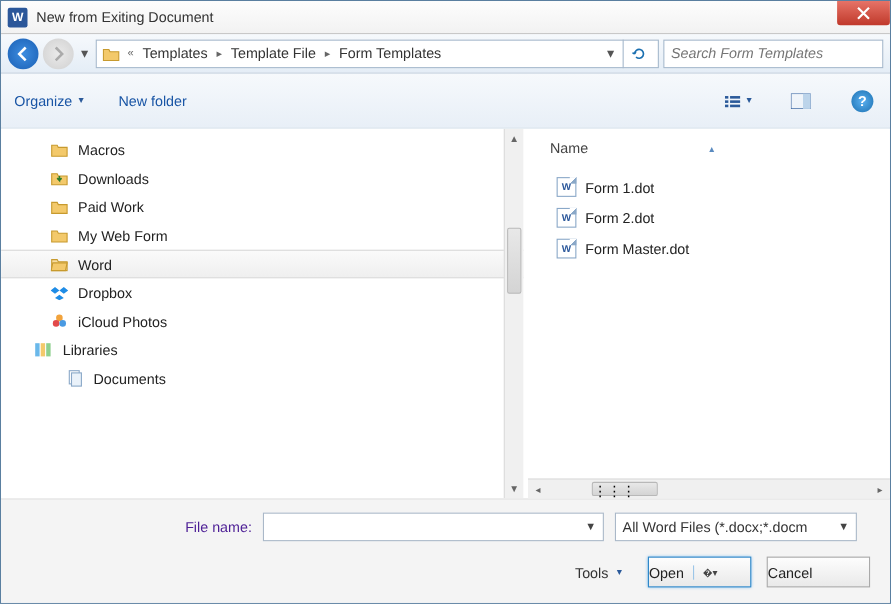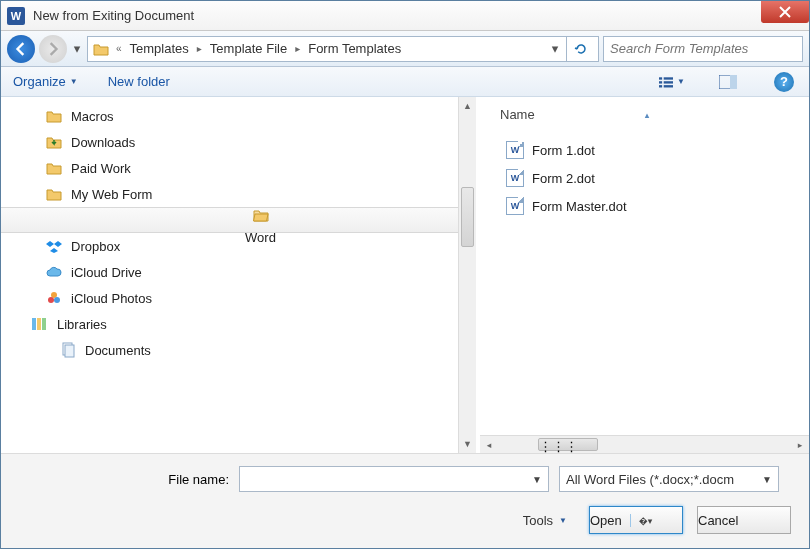--- a/index.html
+++ b/index.html
@@ -23,32 +23,32 @@
 .breadcrumb { flex: 1; height: 26px; background: #fff; border: 1px solid #a5b8cc; display: flex; align-items: center; padding: 0 4px; gap: 2px; color: #333; }
 .breadcrumb .sep { color: #666; font-size: 10px; padding: 0 4px; }
 .breadcrumb .bcitem { padding: 0 2px; }
 .breadcrumb .bc-dd { width: 18px; text-align: center; color: #555; }
 .folder-chip { width:18px; height:18px; display:flex; align-items:center; justify-content:center; }
 .refresh { width: 28px; height: 26px; border-left: 1px solid #a5b8cc; display:flex; align-items:center; justify-content:center; color:#1a6fb0; }
 .searchbox { width: 200px; height: 26px; background: #fff; border: 1px solid #a5b8cc; display: flex; align-items: center; padding: 0 6px; color: #888; font-style: italic; }
 .searchbox input { border: none; outline: none; flex:1; font-style: italic; color:#a21caf; background: transparent; }
 
 
-.toolbar { height: 30px; background: linear-gradient(#f6f9fc,#e8eff7); border-bottom: 1px solid #cddae7; display: flex; align-items: center; padding: 0 12px; gap: 30px; }
+.toolbar { height: 50px; background: linear-gradient(#f6f9fc,#e8eff7); border-bottom: 1px solid #cddae7; display: flex; align-items: center; padding: 0 12px; gap: 30px; }
 .toolbar .tb-item { color: #1955a5; display: flex; align-items: center; gap: 4px; }
 .toolbar .spacer { flex: 1; }
 .toolbar .tb-icon { width: 26px; height: 22px; display:flex; align-items:center; justify-content:center; color:#2b5a9a;}
 .tb-dd-caret { font-size: 8px; color:#2b5a9a; }
 .help-ic { width:20px;height:20px;border-radius:50%;background:radial-gradient(#5ab0f0,#1a6fb0);color:#fff;display:flex;align-items:center;justify-content:center;font-weight:bold;}
 
 
 .body { flex: 1; display: flex; background: #fff; position: relative; }
 .tree { width: 475px; overflow:hidden; position: relative; padding-top: 6px; }
 .tree-item { display: flex; align-items: center; height: 26px; padding-left: 44px; gap: 8px; color: #222; }
-.tree-item.sel { background: linear-gradient(#fafafa,#efefef); border: 1px solid #d8d8d8; border-left:none; border-right:none;flex-direction:column; }
+.tree-item.sel { background: linear-gradient(#fafafa,#efefef); border: 1px solid #d8d8d8; border-left:none; border-right:none; }
 .tree-item.sub { padding-left: 58px; }
 .tree-item.lib { padding-left: 30px; }
 .tree-icon { width: 18px; height: 18px; display:flex; align-items:center; justify-content:center; }
 .folder-ic { fill:#f3c96b; stroke:#c79a2e; }
 .vscroll { position:absolute; right:0; top:0; width:18px; height:100%; background:#f0f0f0; border-left:1px solid #dcdcdc; }
 .vscroll .up,.vscroll .down{height:18px;display:flex;align-items:center;justify-content:center;color:#666;font-size:9px;}
 .vscroll .thumb{position:absolute;left:2px;right:2px;background:linear-gradient(#e8e8e8,#d4d4d4);border:1px solid #b8b8b8;border-radius:2px;}
 
 .splitter { width: 4px; background: transparent; cursor: col-resize; }
 
@@ -59,21 +59,21 @@
 .word-fic { width:18px; height:18px; border:1px solid #8aa8c8; background:#fff; display:flex; align-items:center; justify-content:center; color:#2b579a; font-size:9px; font-weight:bold; position:relative;}
 .word-fic::before{content:"";position:absolute;top:-1px;right:-1px;width:6px;height:6px;background:linear-gradient(135deg,#fff 50%,#8aa8c8 50%);}
 .hscroll { position:absolute; bottom:0; left:0; right:0; height:18px; background:#f0f0f0; border-top:1px solid #dcdcdc; display:flex; align-items:center; }
 .hscroll .lft,.hscroll .rgt{width:18px;display:flex;align-items:center;justify-content:center;color:#666;font-size:9px;}
 .hscroll .track{flex:1;position:relative;height:100%;}
 .hscroll .thumb{position:absolute;top:2px;bottom:2px;background:linear-gradient(#e8e8e8,#d4d4d4);border:1px solid #b8b8b8;border-radius:2px;}
 
 
 .footer { border-top: 1px solid #dcdcdc; background: #f4f4f4; padding: 12px 18px 14px 18px; }
 .row1 { display:flex; align-items:center; gap:10px; margin-bottom: 14px; }
-.lbl-fn { width: 210px; text-align: right; color:#000000; }
+.lbl-fn { width: 210px; text-align: right; color:#4c1d95; }
 .combo { height: 26px; background:#fff; border:1px solid #aab8c8; display:flex; align-items:center; padding:0 6px; color:#333; position:relative; }
 .combo .caret { position:absolute; right:6px; color:#444; font-size:10px; }
 .fn-combo { flex:1; max-width:310px; }
 .ft-combo { width: 220px; }
 .row2 { display:flex; align-items:center; justify-content:flex-end; gap: 14px; }
 .tools { color:#333; display:flex; align-items:center; gap:6px; margin-right: 8px;}
 .btn { min-width: 94px; height: 28px; border:1px solid #a9a9a9; background:linear-gradient(#fdfdfd,#e9e9e9); display:flex;align-items:center;justify-content:flex-start; color:#222;}
 .btn.primary { border:1px solid #2e87c8; box-shadow: 0 0 3px #6ab4ee; }
 .btn .caret { margin-left: 8px; font-size:9px; color:#444; }
 
@@ -208,28 +208,20 @@
       <div class="tree-item">
         <span class="tree-icon">
             <svg width="16" height="14" viewBox="0 0 16 14">
               <path d="M4 2 L8 5 L4 8 L0 5 Z M12 2 L16 5 L12 8 L8 5 Z M8 9 L12 12 L8 14 L4 12 Z" fill="#1f8ce6"></path>
             </svg>
           </span>
         <span>Dropbox</span>
       </div>
       <div class="tree-item">
         <span class="tree-icon">
-            <svg width="16" height="12" viewBox="0 0 16 12">
-              <path d="M4 10 a3 3 0 0 1 0-6 a4 4 0 0 1 7-1 a3 3 0 0 1 1 7 z" fill="#6ab8ea" stroke="#3a8bc8"></path>
-            </svg>
-          </span>
-        <span>iCloud Drive</span>
-      </div>
-      <div class="tree-item">
-        <span class="tree-icon">
             <svg width="16" height="16" viewBox="0 0 16 16">
               <circle cx="8" cy="5" r="3" fill="#f2a33c"></circle>
               <circle cx="5" cy="10" r="3" fill="#e24a4a"></circle>
               <circle cx="11" cy="10" r="3" fill="#4a9ae2"></circle>
             </svg>
           </span>
         <span>iCloud Photos</span>
       </div>
 
       <div class="tree-item lib">

